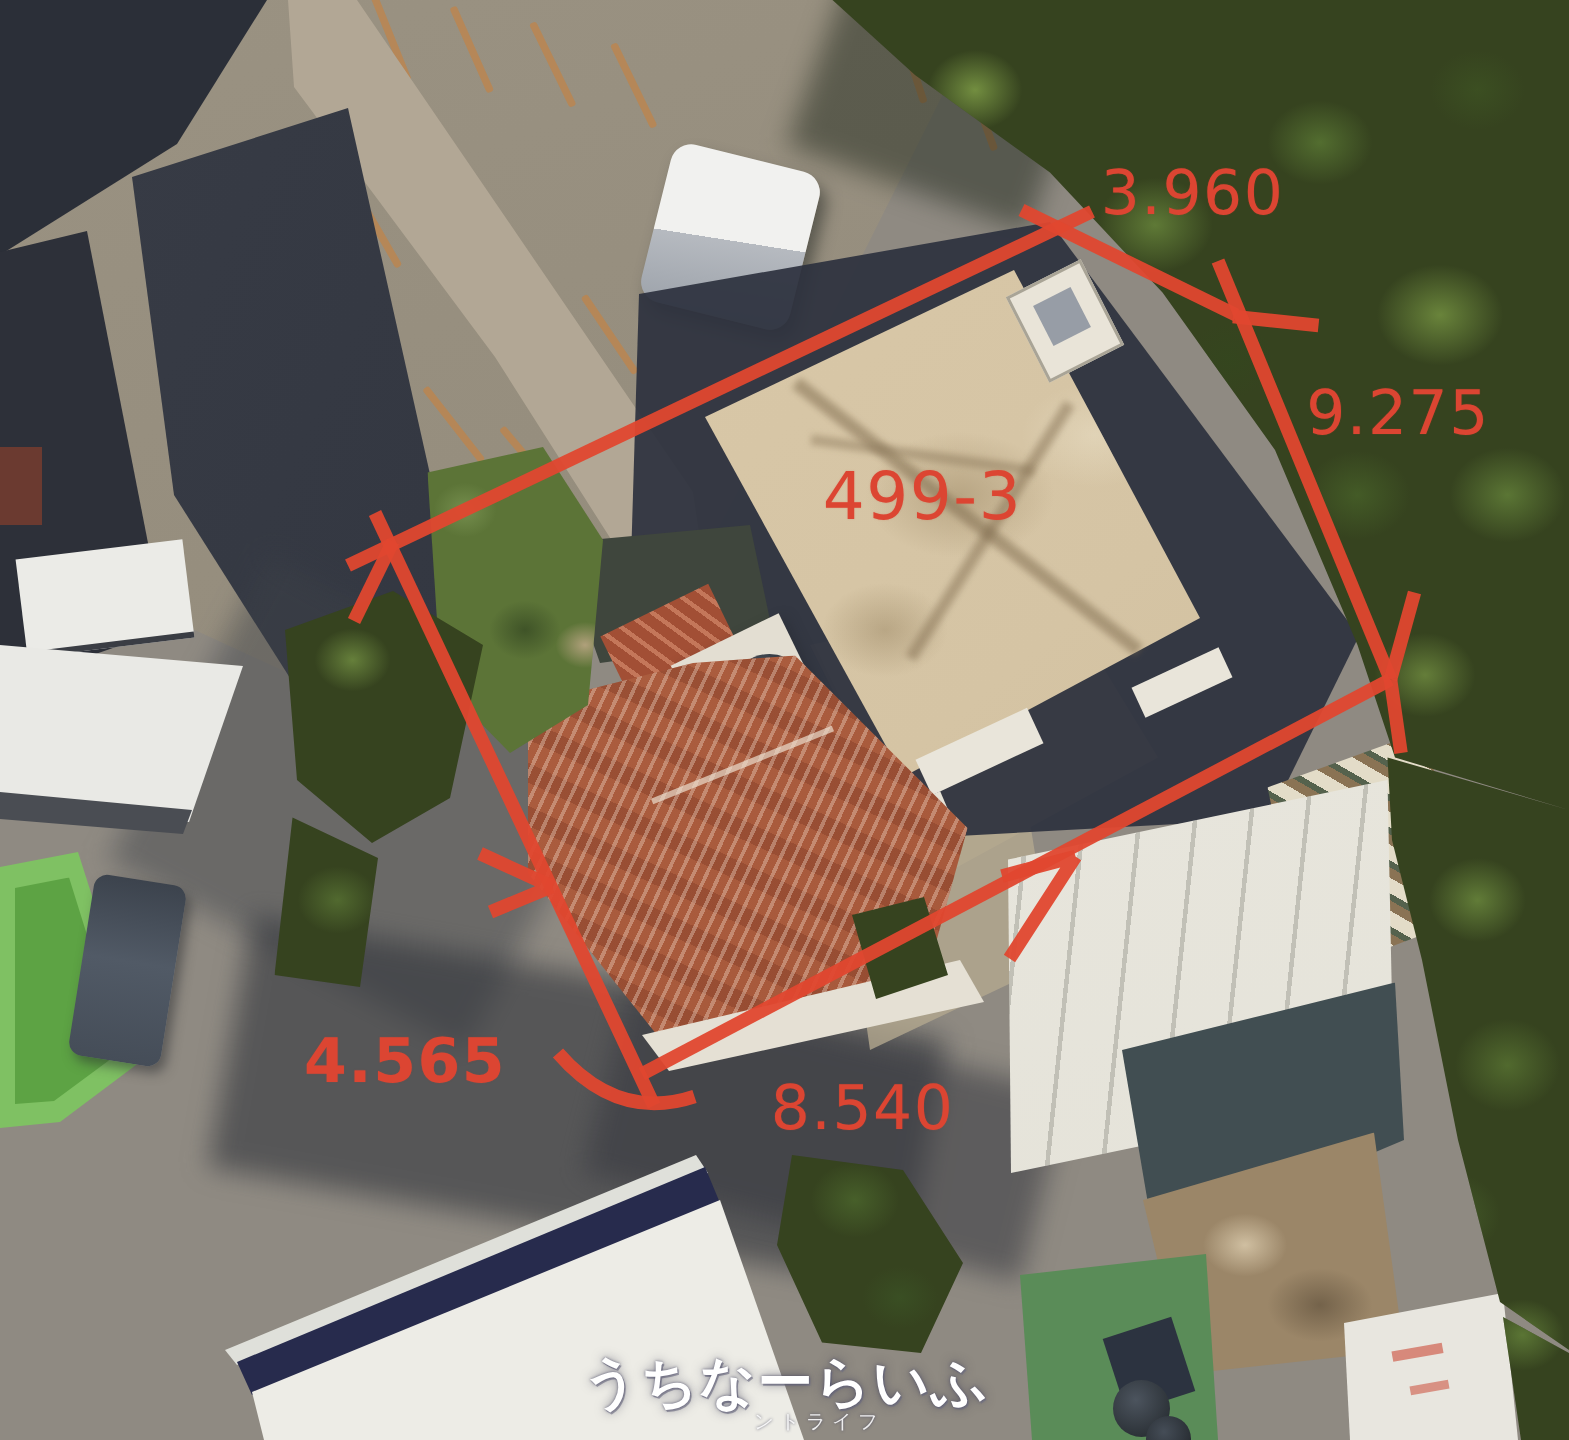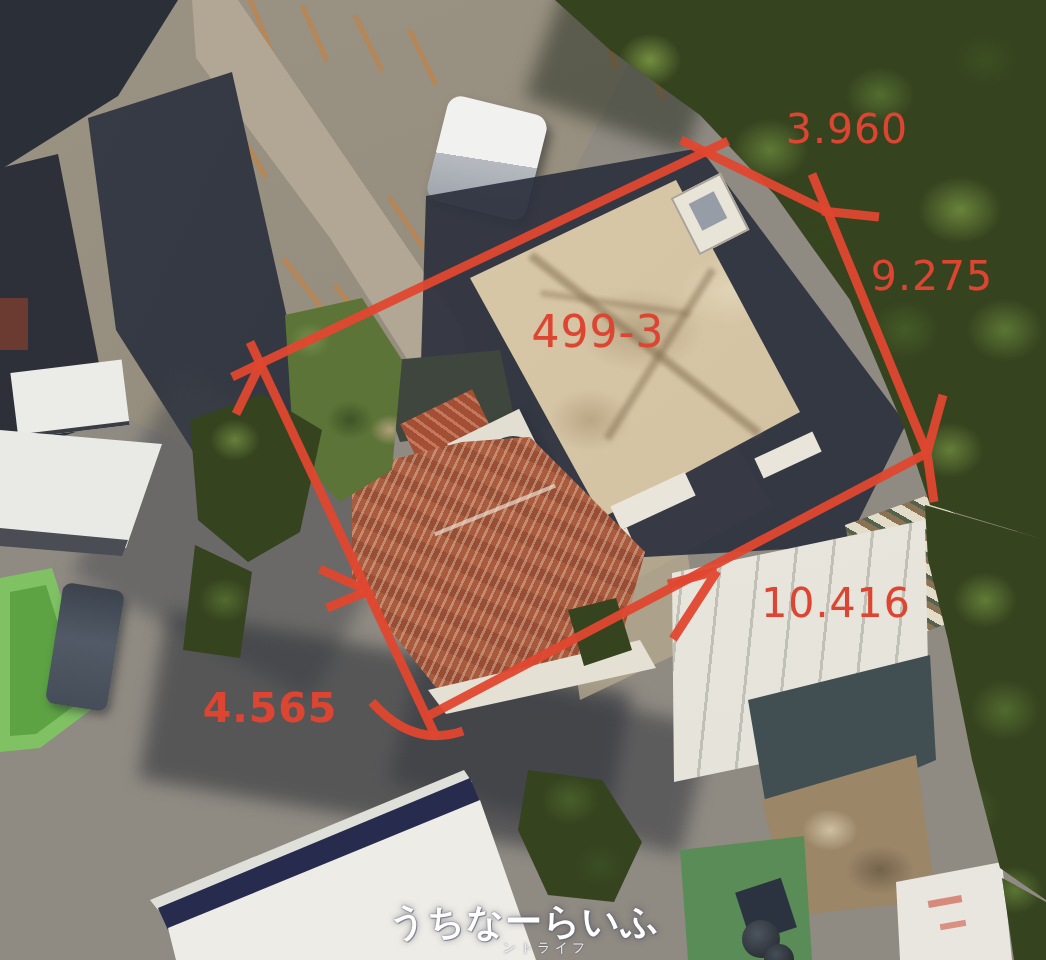--- a/index.html
+++ b/index.html
@@ -11,21 +11,21 @@
   .feat{position:absolute;inset:0;}
   .box{position:absolute;}
   
   #boundary-svg{position:absolute;inset:0;z-index:40;}
   #boundary-svg path{stroke:var(--annot-line,#e0472f);stroke-width:9;fill:none;opacity:.95;}
   .meas{
     position:absolute;z-index:45;transform:translate(-50%,-50%);
     color:var(--annot-text,#dc4532);font-size:41px;letter-spacing:1px;
     white-space:nowrap;line-height:1;text-shadow:0 0 1px rgba(220,70,50,.35);
   }
-  .meas.parcel{font-size:44px;}
+  .meas.parcel{font-size:44px;margin-left:17px;}
   #watermark{
     position:absolute;z-index:50;left:524px;top:922px;transform:translate(-50%,-50%);
     color:var(--wm,#fff);font-size:37px;font-weight:bold;letter-spacing:1px;white-space:nowrap;
     text-shadow:0 0 2px rgba(80,80,105,.9),0 0 7px rgba(50,50,75,.55),1px 1px 0 rgba(120,120,140,.6);
   }
   #watermark-sub{
     position:absolute;z-index:50;left:546px;top:948px;transform:translate(-50%,-50%);
     color:rgba(255,255,255,.88);font-size:13px;letter-spacing:4px;white-space:nowrap;
     text-shadow:0 0 2px rgba(70,70,95,.9);
   }
@@ -183,22 +183,22 @@
     <path d="M927 453 L934 502"></path>
     <path d="M943 395 L927 453"></path>
     <path d="M927 453 L428 716"></path>
     <path d="M250 342 L436 737"></path>
     <path d="M262 361 L236 414"></path>
     <path d="M372 702 Q412 748 463 731"></path>
     <path d="M320 569 L368 591 M327 608 L368 591"></path>
     <path d="M668 584 L717 571 M673 639 L717 571"></path>
   </svg>
 
-  <div class="meas" style="left:847px;top:129px;text-align:right;">3.960</div>
+  <div class="meas" style="left:795px;top:129px;text-align:right;">3.960</div>
   <div class="meas" style="left:932px;top:276px;">9.275</div>
-  <div class="meas" style="left:836px;top:603px;">10.416</div>
+  <div class="meas" style="left:575px;top:739px;">8.540</div>
   <div class="meas" style="left:270px;top:708px;font-weight:bold;">4.565</div>
   <div class="meas parcel" style="left:598px;top:332px;">499-3</div>
 
   <div id="watermark">うちなーらいふ</div>
   <div id="watermark-sub">ントライフ</div>
 
 </div>
 
 </body></html>

